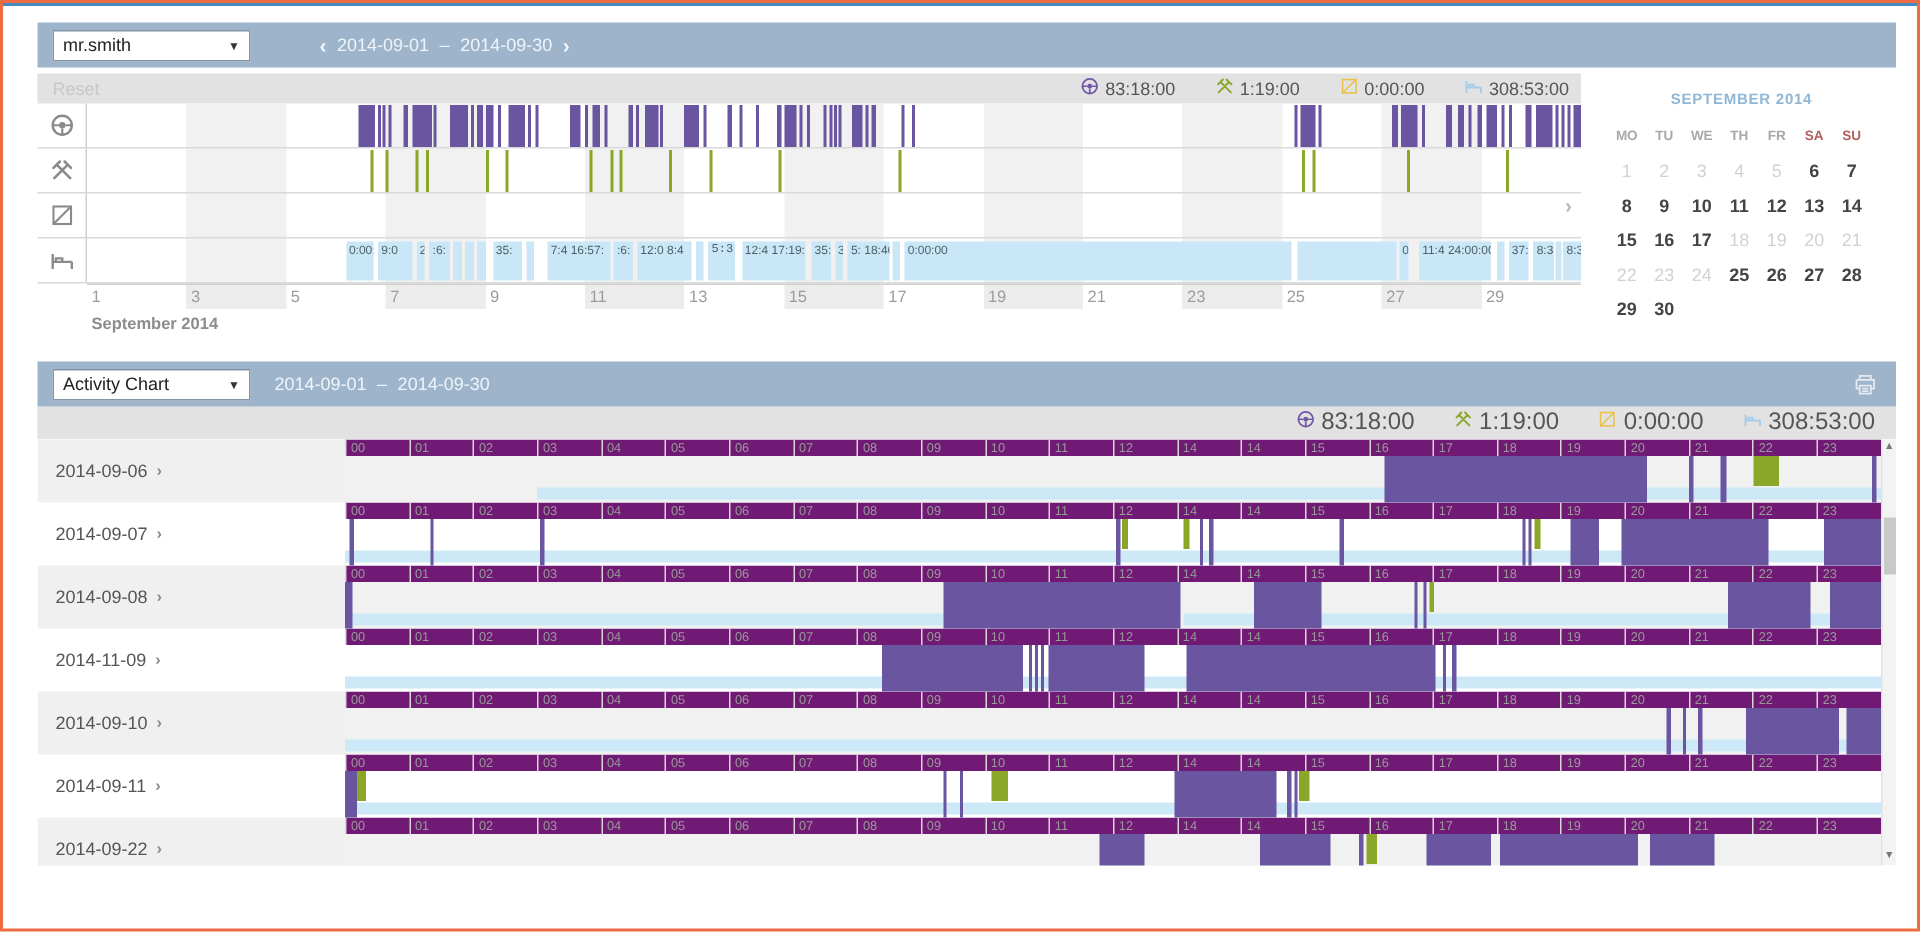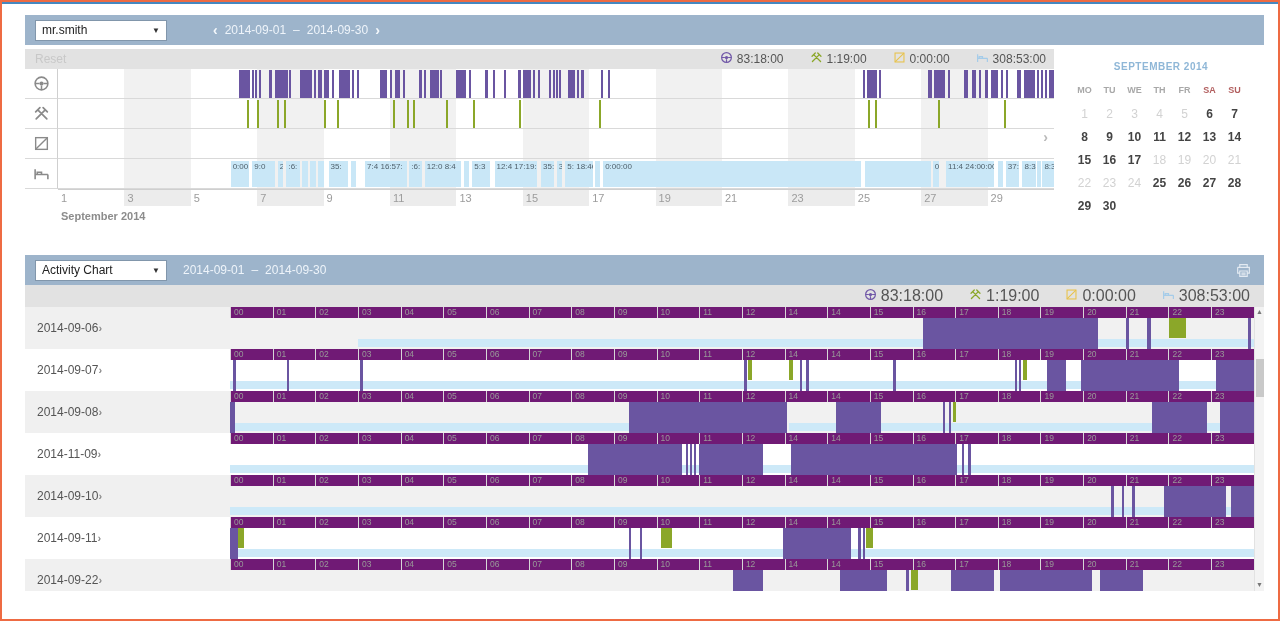--- a/index.html
+++ b/index.html
@@ -49,29 +49,29 @@
   
   .calendar{width:210px;background:#fff;padding:8px 14px 0 18px;}
   .cal-title{text-align:center;font-size:10px;font-weight:700;color:#8fb7d7;letter-spacing:.5px;margin:4px 0 8px;}
   .cal-grid{display:grid;grid-template-columns:repeat(7,25px);grid-auto-rows:23px;}
   .cal-h{font-size:9px;font-weight:700;color:#a8a8a8;text-align:center;line-height:20px;}
   .cal-h.we{color:#b25f5f;}
   .cal-d{font-size:12px;font-weight:700;color:#444;text-align:center;line-height:23px;cursor:pointer;}
   .cal-d.dim{color:#d2d2d2;font-weight:400;}
   .cal-chev{position:absolute;right:216px;top:80px;color:#b9b9b9;font-size:14px;font-weight:700;}
   
-  .lower{margin-top:26px;}
+  .lower{margin-top:12px;}
   .lowbar{height:30px;background:#9db4cb;display:flex;align-items:center;padding:0 12px 0 10px;position:relative;}
   .lowdate{color:#eef4fa;font-size:12px;margin-left:16px;display:flex;gap:7px;}
   .print{margin-left:auto;cursor:pointer;display:flex;align-items:center;}
   .statsbar2{height:22px;background:#e2e2e2;display:flex;align-items:center;}
   .statsbar2 .stats{padding-right:14px;}
   .rows{height:284px;position:relative;overflow:hidden;background:#fff;}
   .row{height:42px;display:flex;}
-  .rlabel{width:205px;display:flex;align-items:center;padding-left:12px;font-size:12px;color:#555;cursor:pointer;}
+  .rlabel{width:205px;display:flex;align-items:center;padding-left:12px;font-size:12px;color:#555;gap:6px;cursor:pointer;}
   .row.shade .rlabel{background:#f0f0f0;}
   .rchev{color:#8a8a8a;font-size:11px;font-weight:700;}
   .tl{width:calc(100% - 215px);}
   .hourhdr{height:11px;display:flex;background:#701a75;}
   .hcell{width:4.1667%;font-size:8.5px;color:#999;border-left:1px solid #d7d7d7;padding-left:3px;line-height:10px;}
   .area{height:31px;position:relative;background:#fff;}
   .row.shade .area{background:#f1f1f1;}
   .rest-strip{position:absolute;bottom:2px;height:8px;background:#cde9f8;}
   .bar-d{position:absolute;top:0;height:31px;background:#6a55a1;min-width:2px;}
   .bar-w{position:absolute;top:0;height:20px;background:#8ba729;min-width:2px;}
@@ -266,21 +266,21 @@
                 <div class="mbar-rest" style="left: 22.9333%; width: 1.33333%;">:6:</div>
                 <div class="mbar-rest" style="left: 24.5333%; width: 0.533333%;"></div>
                 <div class="mbar-rest" style="left: 25.3333%; width: 0.533333%;"></div>
                 <div class="mbar-rest" style="left: 26.1333%; width: 0.533333%;"></div>
                 <div class="mbar-rest" style="left: 27.1667%; width: 2%;">35:</div>
                 <div class="mbar-rest" style="left: 29.4%; width: 0.533333%;"></div>
                 <div class="mbar-rest" style="left: 30.8333%; width: 4.16667%;">7:4 16:57:</div>
                 <div class="mbar-rest" style="left: 35.2667%; width: 1.23333%;">:6:</div>
                 <div class="mbar-rest" style="left: 36.8333%; width: 3.66667%;">12:0 8:4</div>
                 <div class="mbar-rest" style="left: 40.7333%; width: 0.533333%;"></div>
-                <div class="mbar-rest" style="left: 41.6%; width: 1.73333%;">5:3</div>
+                <div class="mbar-rest" style="left: 41.6%; width: 1.73333%; font-family: Liberation Mono, monospace;">5:3</div>
                 <div class="mbar-rest" style="left: 43.8333%; width: 4.23333%;">12:4 17:19:</div>
                 <div class="mbar-rest" style="left: 48.5%; width: 1.33333%;">35:</div>
                 <div class="mbar-rest" style="left: 50.0667%; width: 0.533333%;">3</div>
                 <div class="mbar-rest" style="left: 50.9333%; width: 2.73333%;">5: 18:46:0</div>
                 <div class="mbar-rest" style="left: 53.9333%; width: 0.466667%;"></div>
                 <div class="mbar-rest" style="left: 54.7333%; width: 25.9333%;">0:00:00</div>
                 <div class="mbar-rest" style="left: 81%; width: 6.66667%;"></div>
                 <div class="mbar-rest" style="left: 87.8333%; width: 0.666667%;">0</div>
                 <div class="mbar-rest" style="left: 89.1667%; width: 4.83333%;">11:4 24:00:00 7:3</div>
                 <div class="mbar-rest" style="left: 94.3333%; width: 0.5%;"></div>

